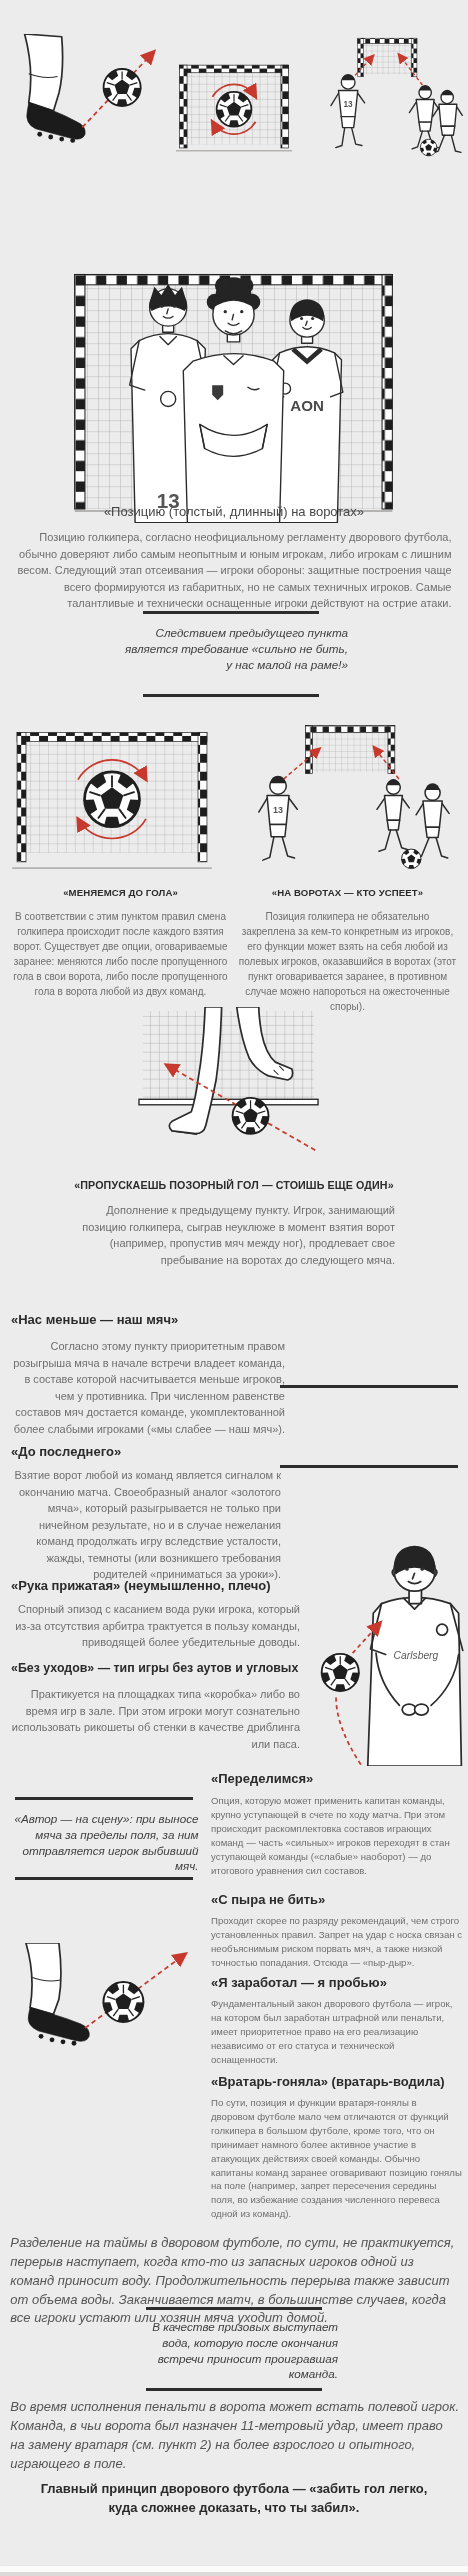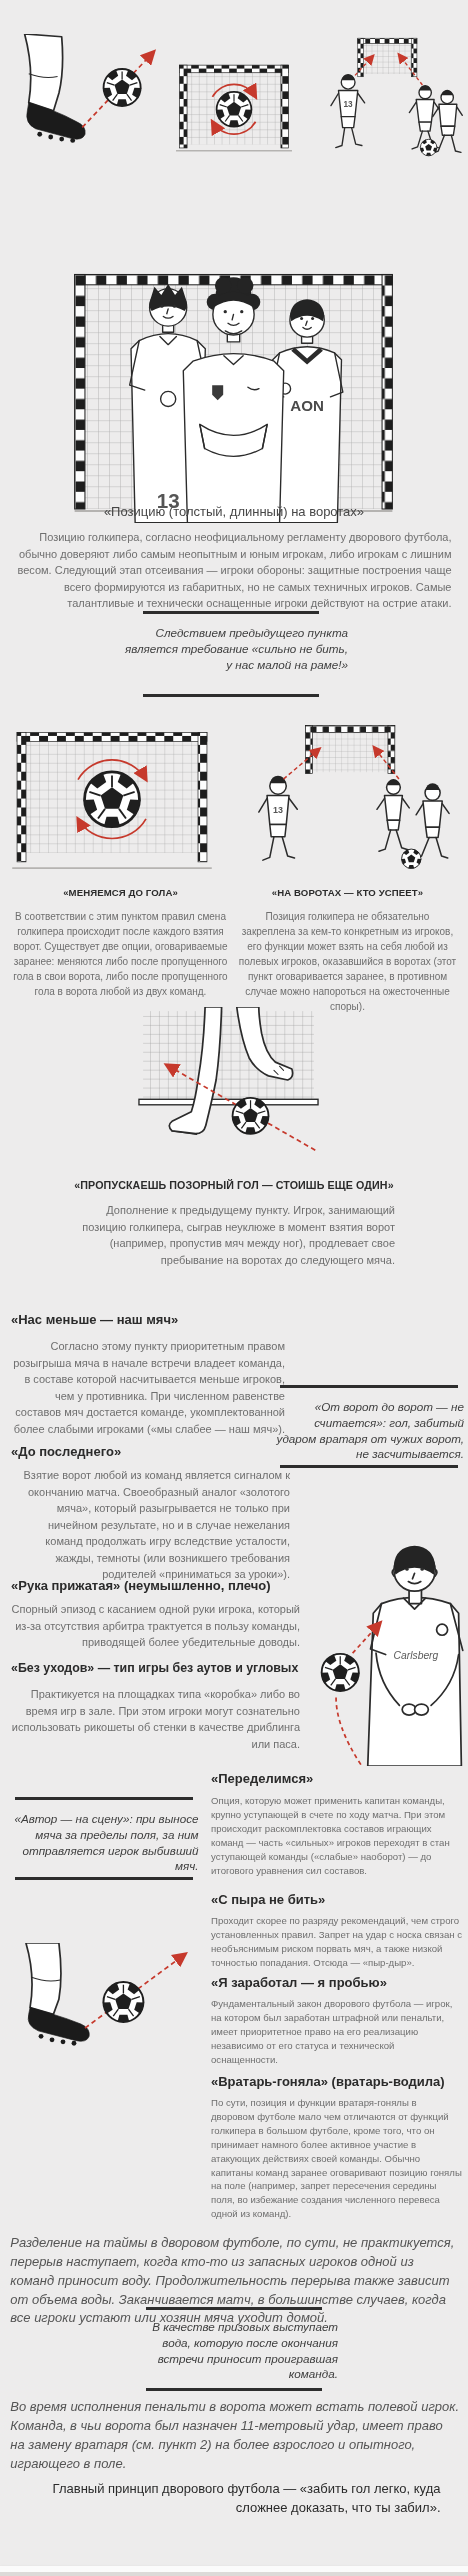--- a/index.html
+++ b/index.html
@@ -11,21 +11,21 @@
   .h-light{font-size:13px;font-weight:400;color:#474747;}
   .h-caps{font-size:10.7px;font-weight:700;color:#2b2b2b;letter-spacing:0.1px;}
   .h-col{font-size:9.6px;font-weight:700;color:#2b2b2b;letter-spacing:0.1px;}
   .h-left{font-size:13px;font-weight:700;color:#2b2b2b;}
   .body-txt{font-size:11px;line-height:1.5;color:#6f6f6f;text-align:right;}
   .body-sm{font-size:9.6px;line-height:1.45;color:#6f6f6f;}
   .body-m{font-size:10px;line-height:1.5;color:#6f6f6f;text-align:center;}
   .quote{font-style:italic;font-size:11.7px;line-height:1.35;color:#3f3f3f;text-align:right;}
   .ital-p{font-style:italic;font-size:13px;line-height:1.45;color:#555;}
   .bar{height:3.4px;background:#2d2d2d;}
-  .final{font-size:13px;font-weight:400;color:#2b2b2b;text-align:right;line-height:1.45;}
+  .final{font-size:13px;font-weight:700;color:#2b2b2b;text-align:center;line-height:1.45;}
   .edge{background:#fbfbfb;box-shadow:0 2.1px 3.4px rgba(0,0,0,.28);}
   .edge-below{background:#dcdad8;}
   svg text{font-family:"Liberation Sans",sans-serif;}
 </style>
 </head>
 <body>
 
 <div class="page">
 
   <svg class="abs" style="top:34px;left:19px" width="141" height="127" viewBox="0 0 205 185">
@@ -394,28 +394,27 @@
     </g>
   </svg>
 
   <div class="abs center h-caps" style="top:1179px;left:0;width:468px">«ПРОПУСКАЕШЬ ПОЗОРНЫЙ ГОЛ — СТОИШЬ ЕЩЕ ОДИН»</div>
   <div class="abs body-txt" style="top:1202px;left:78px;width:317px">Дополнение к предыдущему пункту. Игрок, занимающий позицию голкипера, сыграв неуклюже в момент взятия ворот (например, пропустив мяч между ног), продлевает свое пребывание на воротах до следующего мяча.</div>
 
   <div class="abs h-left" style="top:1312px;left:11px;width:269px">«Нас меньше — наш мяч»</div>
   <div class="abs body-txt" style="top:1338px;left:11px;width:274px">Согласно этому пункту приоритетным правом розыгрыша мяча в начале встречи владеет команда, в составе которой насчитывается меньше игроков, чем у противника. При численном равенстве составов мяч достается команде, укомплектованной более слабыми игроками («мы слабее — наш мяч»).</div>
 
   <div class="abs bar" style="top:1385px;left:280px;width:178px"></div>
-  <div class="abs quote" style="top:1399px;left:273px;width:191px">«От ворот до ворот — не считается»: гол, забитый ударом вратаря от чужих ворот, не засчитывается.</div>
   <div class="abs bar" style="top:1465px;left:280px;width:178px"></div>
 
   <div class="abs h-left" style="top:1444px;left:11px;width:269px">«До последнего»</div>
-  <div class="abs body-txt" style="top:1467px;left:20px;width:270px">Взятие ворот любой из команд является сигналом к окончанию матча. Своеобразный аналог «золотого мяча», который разыгрывается не только при ничейном результате, но и в случае нежелания команд продолжать игру вследствие усталости, жажды, темноты (или возникшего требования родителей «приниматься за уроки»).</div>
+  <div class="abs body-txt" style="top:1467px;left:11px;width:270px">Взятие ворот любой из команд является сигналом к окончанию матча. Своеобразный аналог «золотого мяча», который разыгрывается не только при ничейном результате, но и в случае нежелания команд продолжать игру вследствие усталости, жажды, темноты (или возникшего требования родителей «приниматься за уроки»).</div>
 
   <div class="abs h-left" style="top:1578px;left:11px;width:296px">«Рука прижатая» (неумышленно, плечо)</div>
-  <div class="abs body-txt" style="top:1601px;left:11px;width:289px">Спорный эпизод с касанием одной руки игрока, который из-за отсутствия арбитра трактуется в пользу команды, приводящей более убедительные доводы.</div>
+  <div class="abs body-txt" style="top:1601px;left:11px;width:289px">Спорный эпизод с касанием вода руки игрока, который из-за отсутствия арбитра трактуется в пользу команды, приводящей более убедительные доводы.</div>
 
   <div class="abs h-left" style="top:1661px;left:11px;width:310px;font-size:12.4px">«Без уходов» — тип игры без аутов и угловых</div>
   <div class="abs body-txt" style="top:1686px;left:11px;width:289px">Практикуется на площадках типа «коробка» либо во время игр в зале. При этом игроки могут сознательно использовать рикошеты об стенки в качестве дриблинга или паса.</div>
 
   <svg class="abs" style="top:1532px;left:296px" width="169" height="234" viewBox="0 0 245 340">
     <defs>
         <marker id="h_arr" markerWidth="9" markerHeight="9" refX="7" refY="4.5" orient="auto">
           <path d="M0,0 L9,4.5 L0,9 Z" fill="#c6392c"></path>
         </marker>
       </defs>

